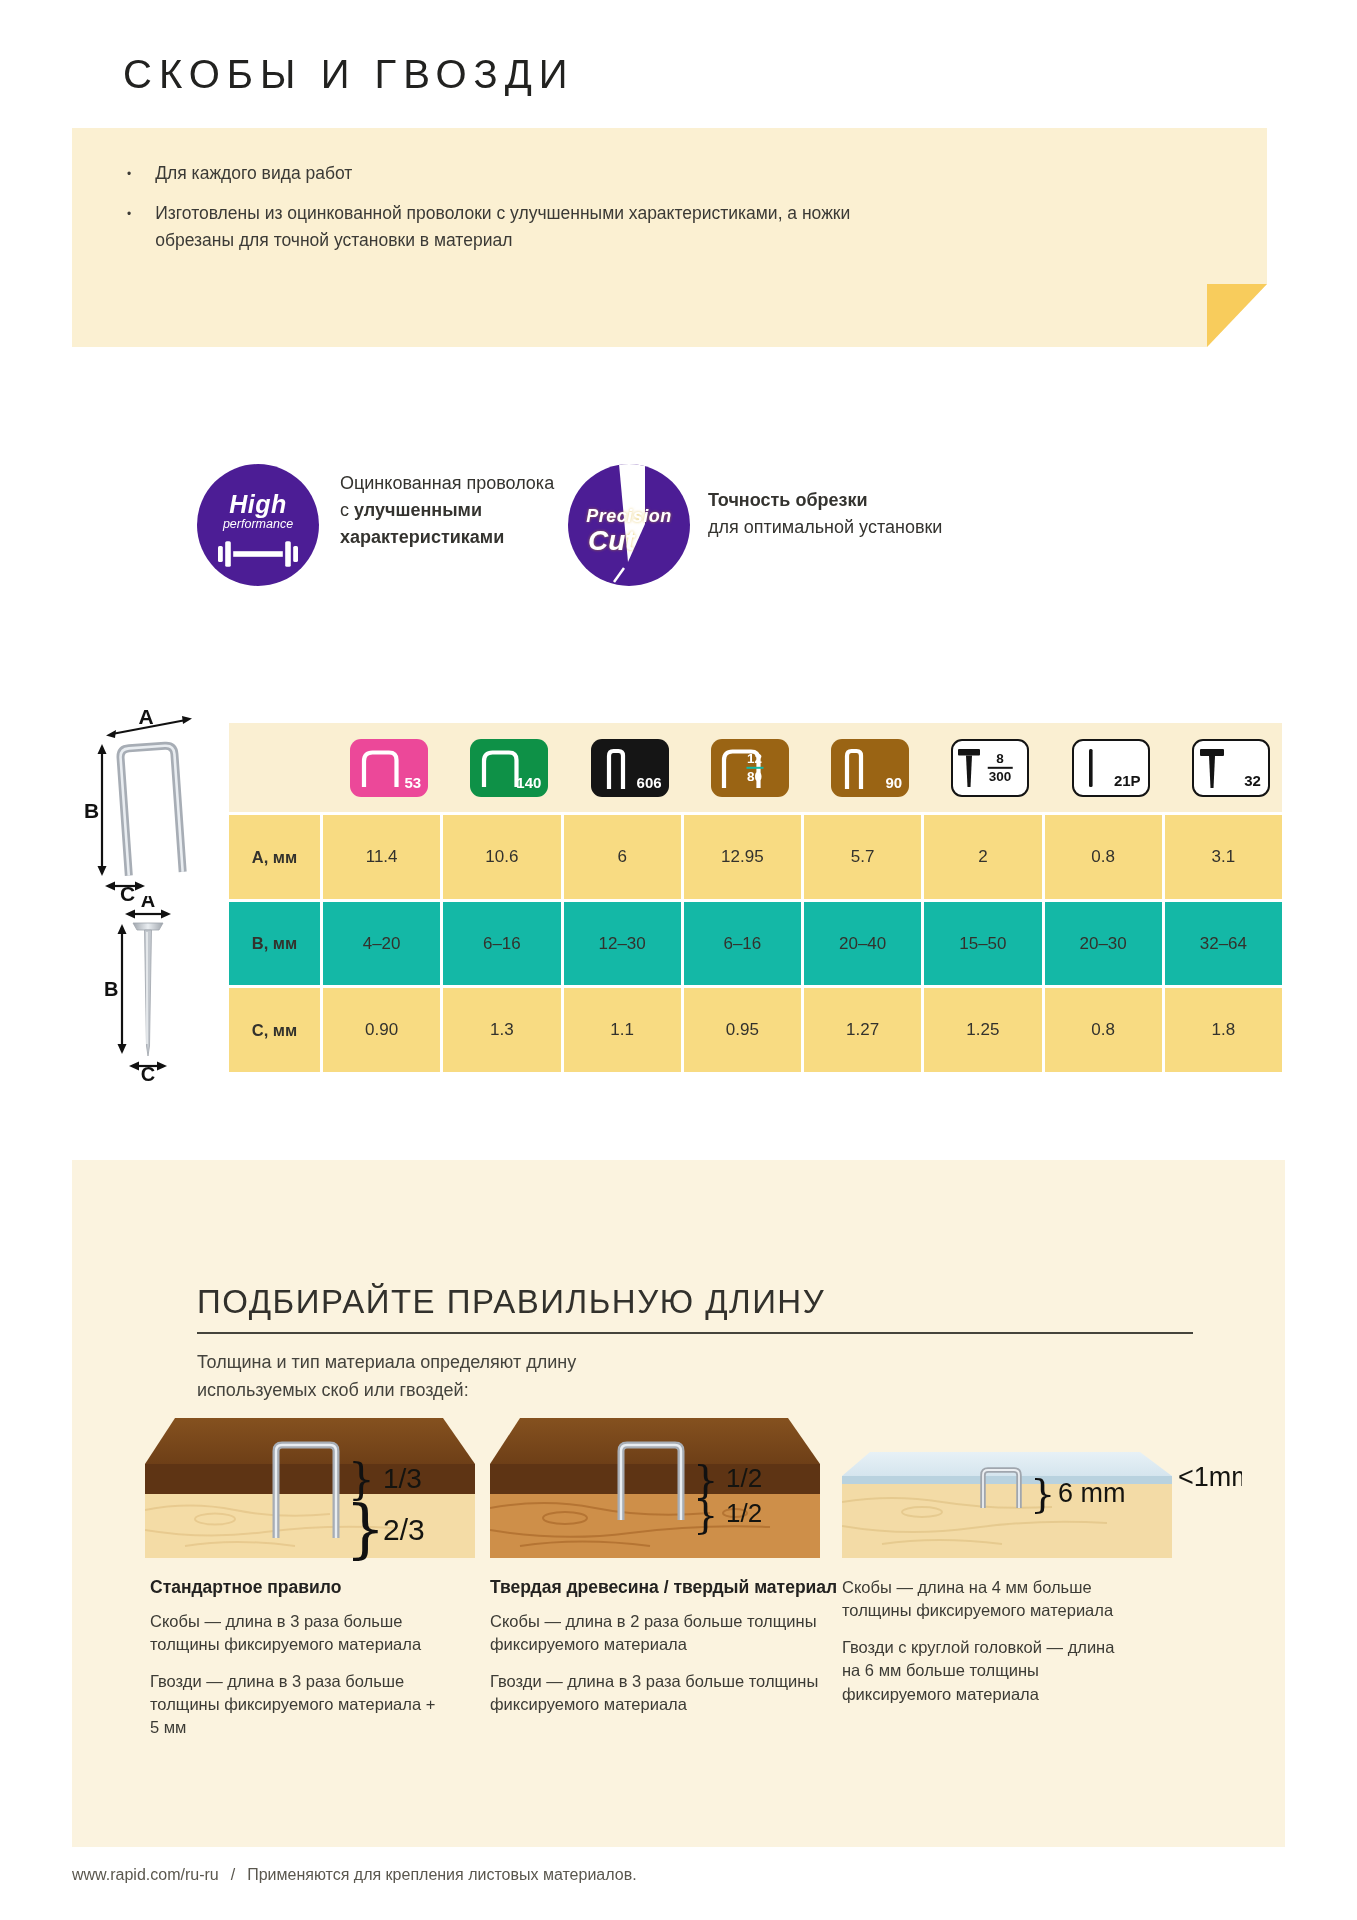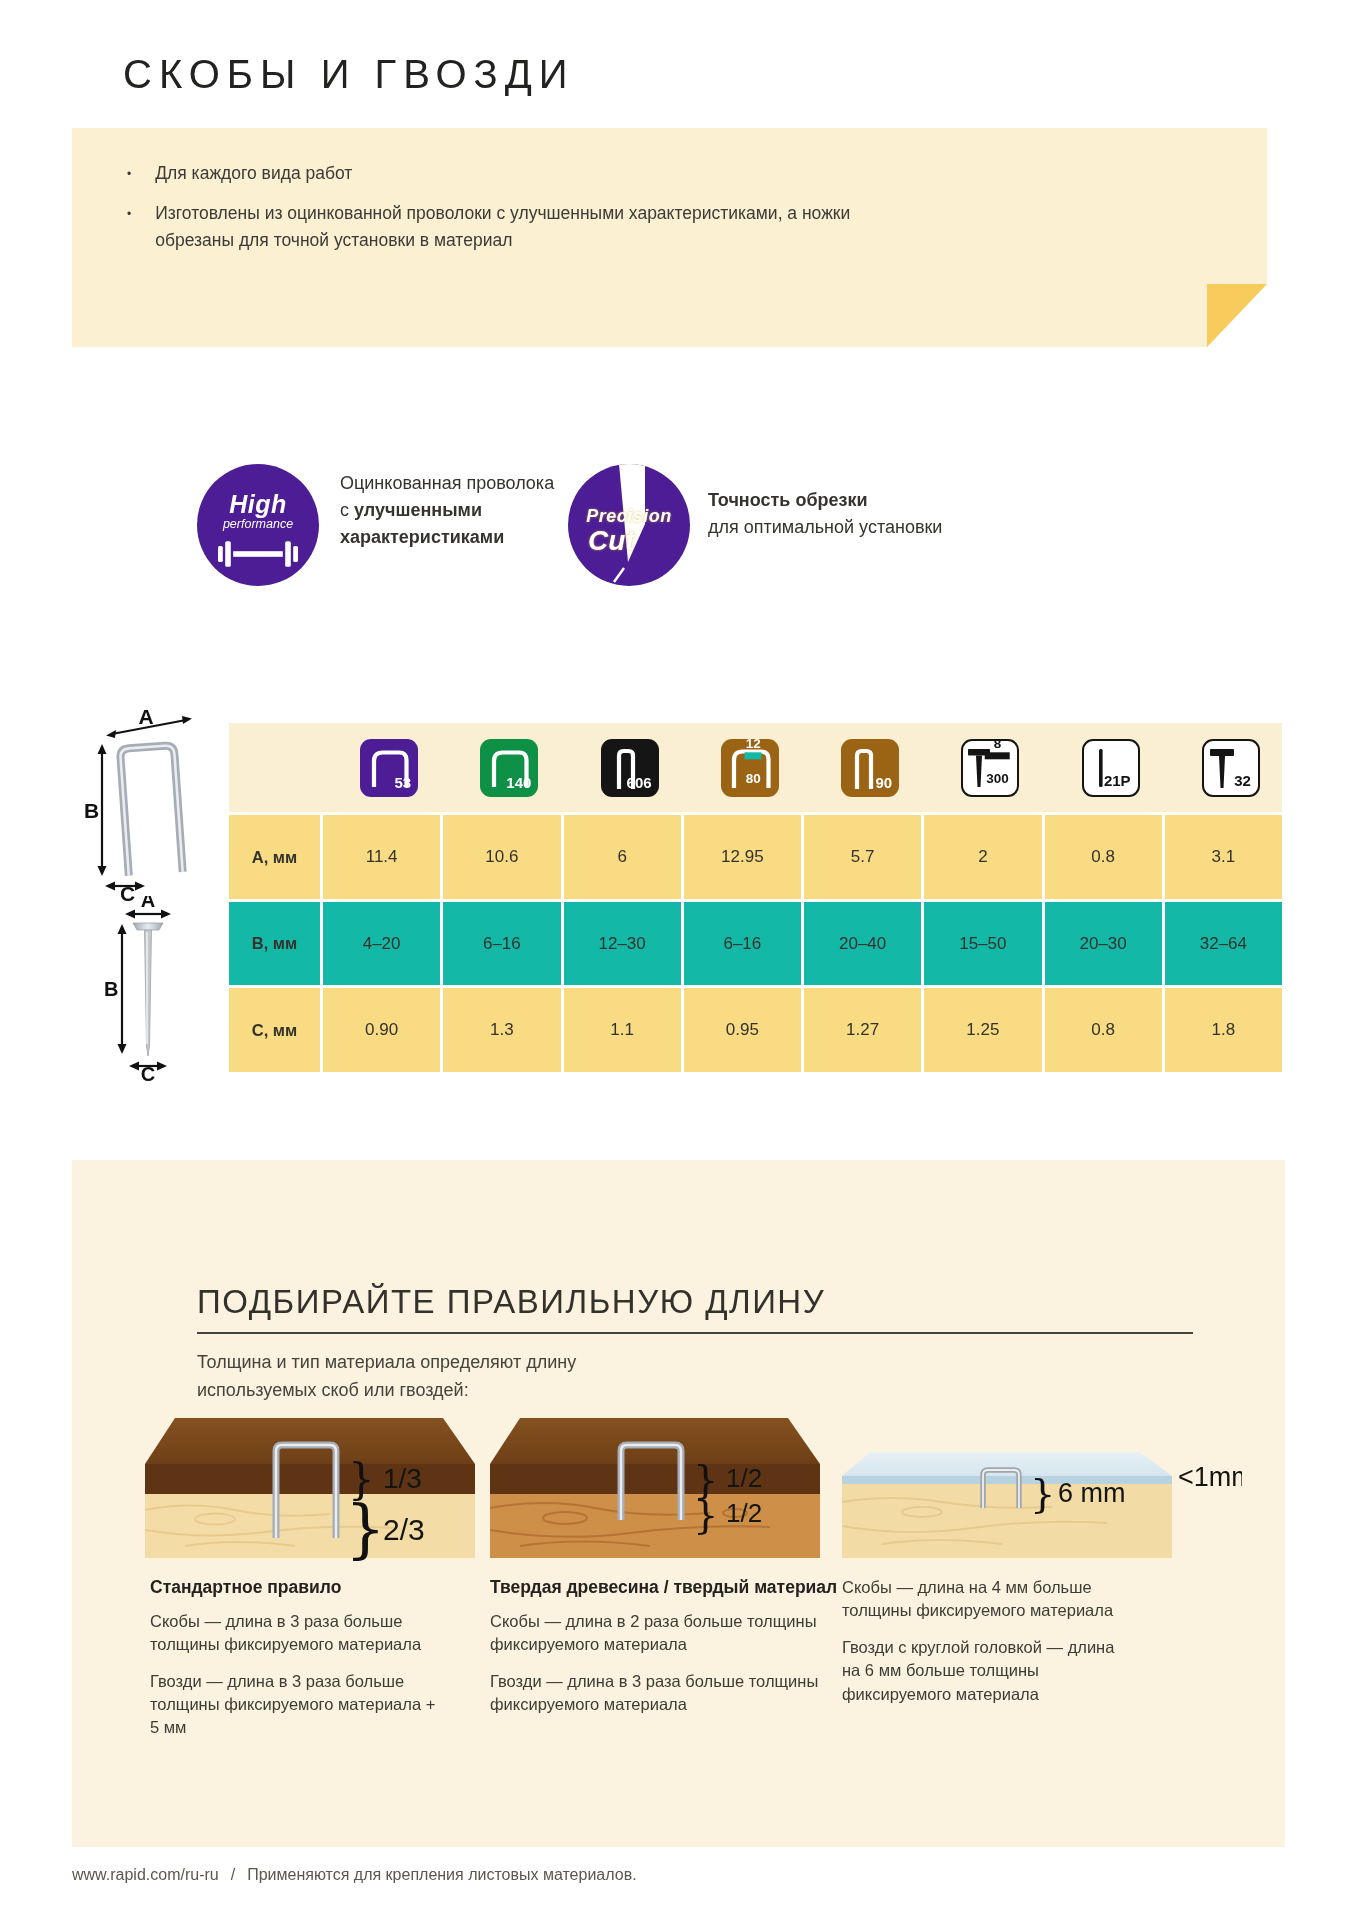--- a/index.html
+++ b/index.html
@@ -39,31 +39,31 @@
   
   .table { left:229px; top:723px; width:1053px; }
   .thead { height:89px; background:#FAEFD2; display:grid; grid-template-columns:91px repeat(8,1fr); gap:3px; align-items:center; justify-items:center; }
   .trow  { margin-top:3px; display:grid; grid-template-columns:91px repeat(8,1fr); gap:3px; }
   .trow .cell { height:84px; display:flex; align-items:center; justify-content:center; font-size:17px; color:#33322d; }
   .trow.mid .cell { height:83px; }
   .gold  .cell { background:#F8DB82; }
   .light .cell { background:#14b8a6; }
   .cell.lbl { font-weight:700; font-size:16.5px; }
 
-  .tile { width:58px; height:58px; border-radius:11px; position:relative;margin-left:15px; }
-  .tile.red   { background:#4c1d95; }
+  .tile { width:78px; height:58px; border-radius:11px; position:relative;margin-left:15px; }
+  .tile.red   { background:#ec4899; }
   .tile.green { background:#0E9147; }
   .tile.black { background:#151515; }
   .tile.brown { background:#9A6414; }
   .tile.white { background:#ffffff; border:2.5px solid #141414; }
   .tile svg { position:absolute; left:0; top:0; }
   .tile .num { position:absolute; right:7px; bottom:6px; color:#fff; font-weight:700; font-size:15px; }
   .tile.white .num { color:#141414; }
   .frac { position:absolute; left:56%; top:50%; transform:translate(-50%,-50%); text-align:center; color:#fff; font-weight:700; font-size:13.5px; line-height:1.2; }
-  .frac .fb { border-top:7px solid #14b8a6; padding:12px 1px; }
+  .frac .fb { border-top:2px solid #14b8a6; padding:0 1px; }
   .frac.dark { color:#141414; left:63%; }
   .frac.dark .fb { border-top-color:#141414; }
 
   
   .dim-staple { left:76px; top:706px; }
   .dim-nail   { left:92px; top:896px; }
 
   
   .bottom-box { left:72px; top:1160px; width:1213px; height:687px; background:#FBF3DF; }
   .g-heading { left:197px; top:1283px; font-size:33px; font-weight:300; letter-spacing:1.5px; color:#32312c; }

